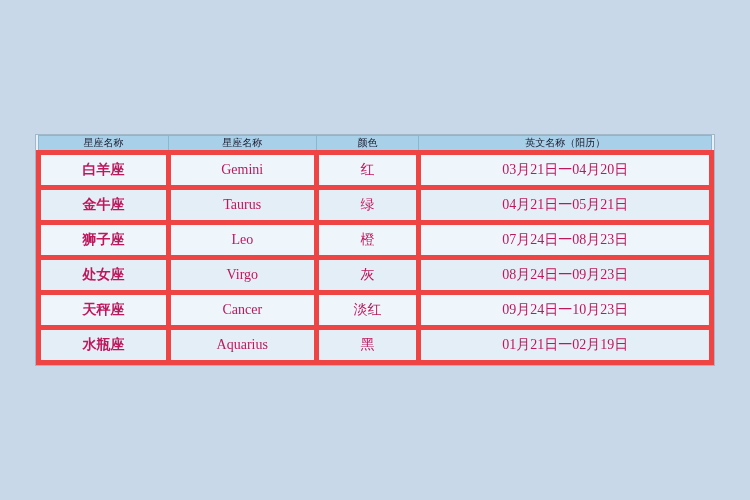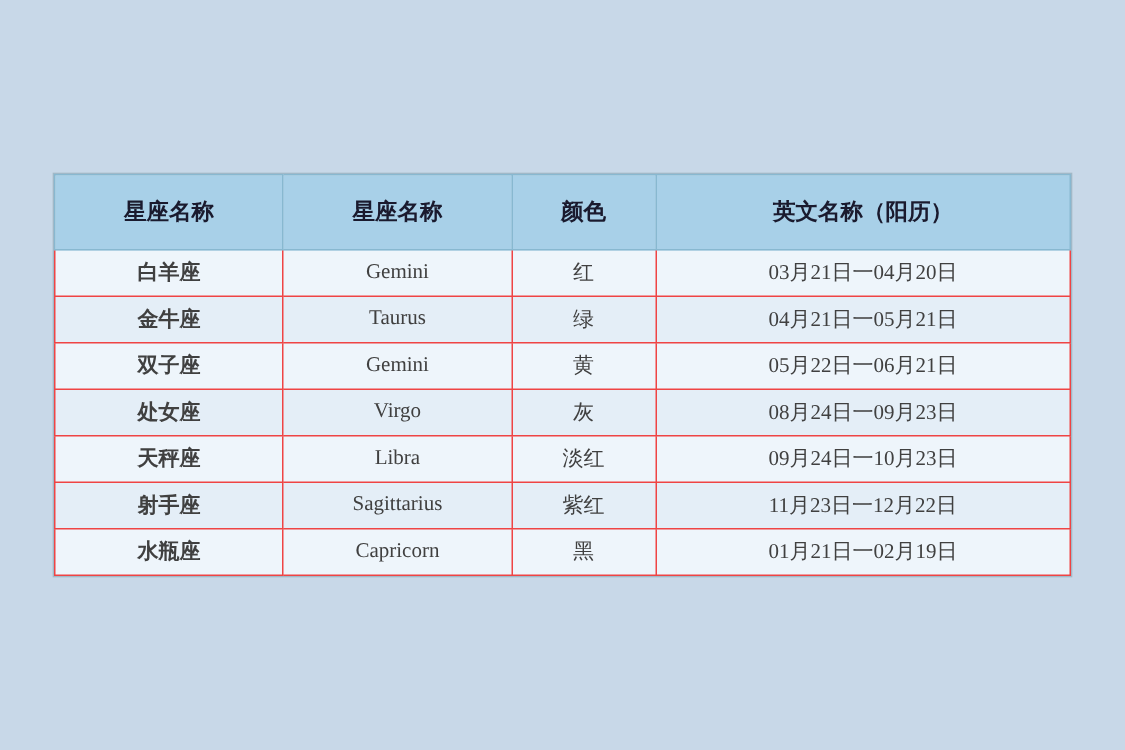--- a/index.html
+++ b/index.html
@@ -28,41 +28,41 @@
       width: 100%;
       border-collapse: collapse;
     }
 
     thead tr {
       background-color: #a8d0e8;
     }
 
     thead th {
       border: 1px solid #88b8d0;
-      padding: 15px 10px;
+      padding: 0 10px;
       text-align: center;
-      font-size: 15px;
-      font-weight: bold;
+      font-size: 10px;
+      font-weight: normal;
       color: #1a1a2e;
     }
 
     tbody tr {
       background-color: #eef5fb;
     }
 
     tbody tr:nth-child(even) {
       background-color: #e4eef7;
     }
 
     tbody td {
-      border: 1px solid #ef4444;
+      border: 5px solid #ef4444;
       padding: 6px 10px;
       text-align: center;
       font-size: 14px;
-      color: #404040;
+      color: #be185d;
       margin-top: 37px;
     }
 
     tbody td:first-child {
       font-weight: bold;
     }
   </style>
 </head>
 <body>
 
@@ -83,44 +83,38 @@
           <td>红</td>
           <td>03月21日一04月20日</td>
         </tr>
         <tr>
           <td>金牛座</td>
           <td>Taurus</td>
           <td>绿</td>
           <td>04月21日一05月21日</td>
         </tr>
         <tr>
-          <td>双子座</td>
-          <td>Gemini</td>
-          <td>黄</td>
-          <td>05月22日一06月21日</td>
+          <td>狮子座</td>
+          <td>Leo</td>
+          <td>橙</td>
+          <td>07月24日一08月23日</td>
         </tr>
         <tr>
           <td>处女座</td>
           <td>Virgo</td>
           <td>灰</td>
           <td>08月24日一09月23日</td>
         </tr>
         <tr>
           <td>天秤座</td>
-          <td>Libra</td>
+          <td>Cancer</td>
           <td>淡红</td>
           <td>09月24日一10月23日</td>
         </tr>
         <tr>
-          <td>射手座</td>
-          <td>Sagittarius</td>
-          <td>紫红</td>
-          <td>11月23日一12月22日</td>
-        </tr>
-        <tr>
           <td>水瓶座</td>
-          <td>Capricorn</td>
+          <td>Aquarius</td>
           <td>黑</td>
           <td>01月21日一02月19日</td>
         </tr>
       </tbody>
   </table>
 </div>
 
 </body></html>

